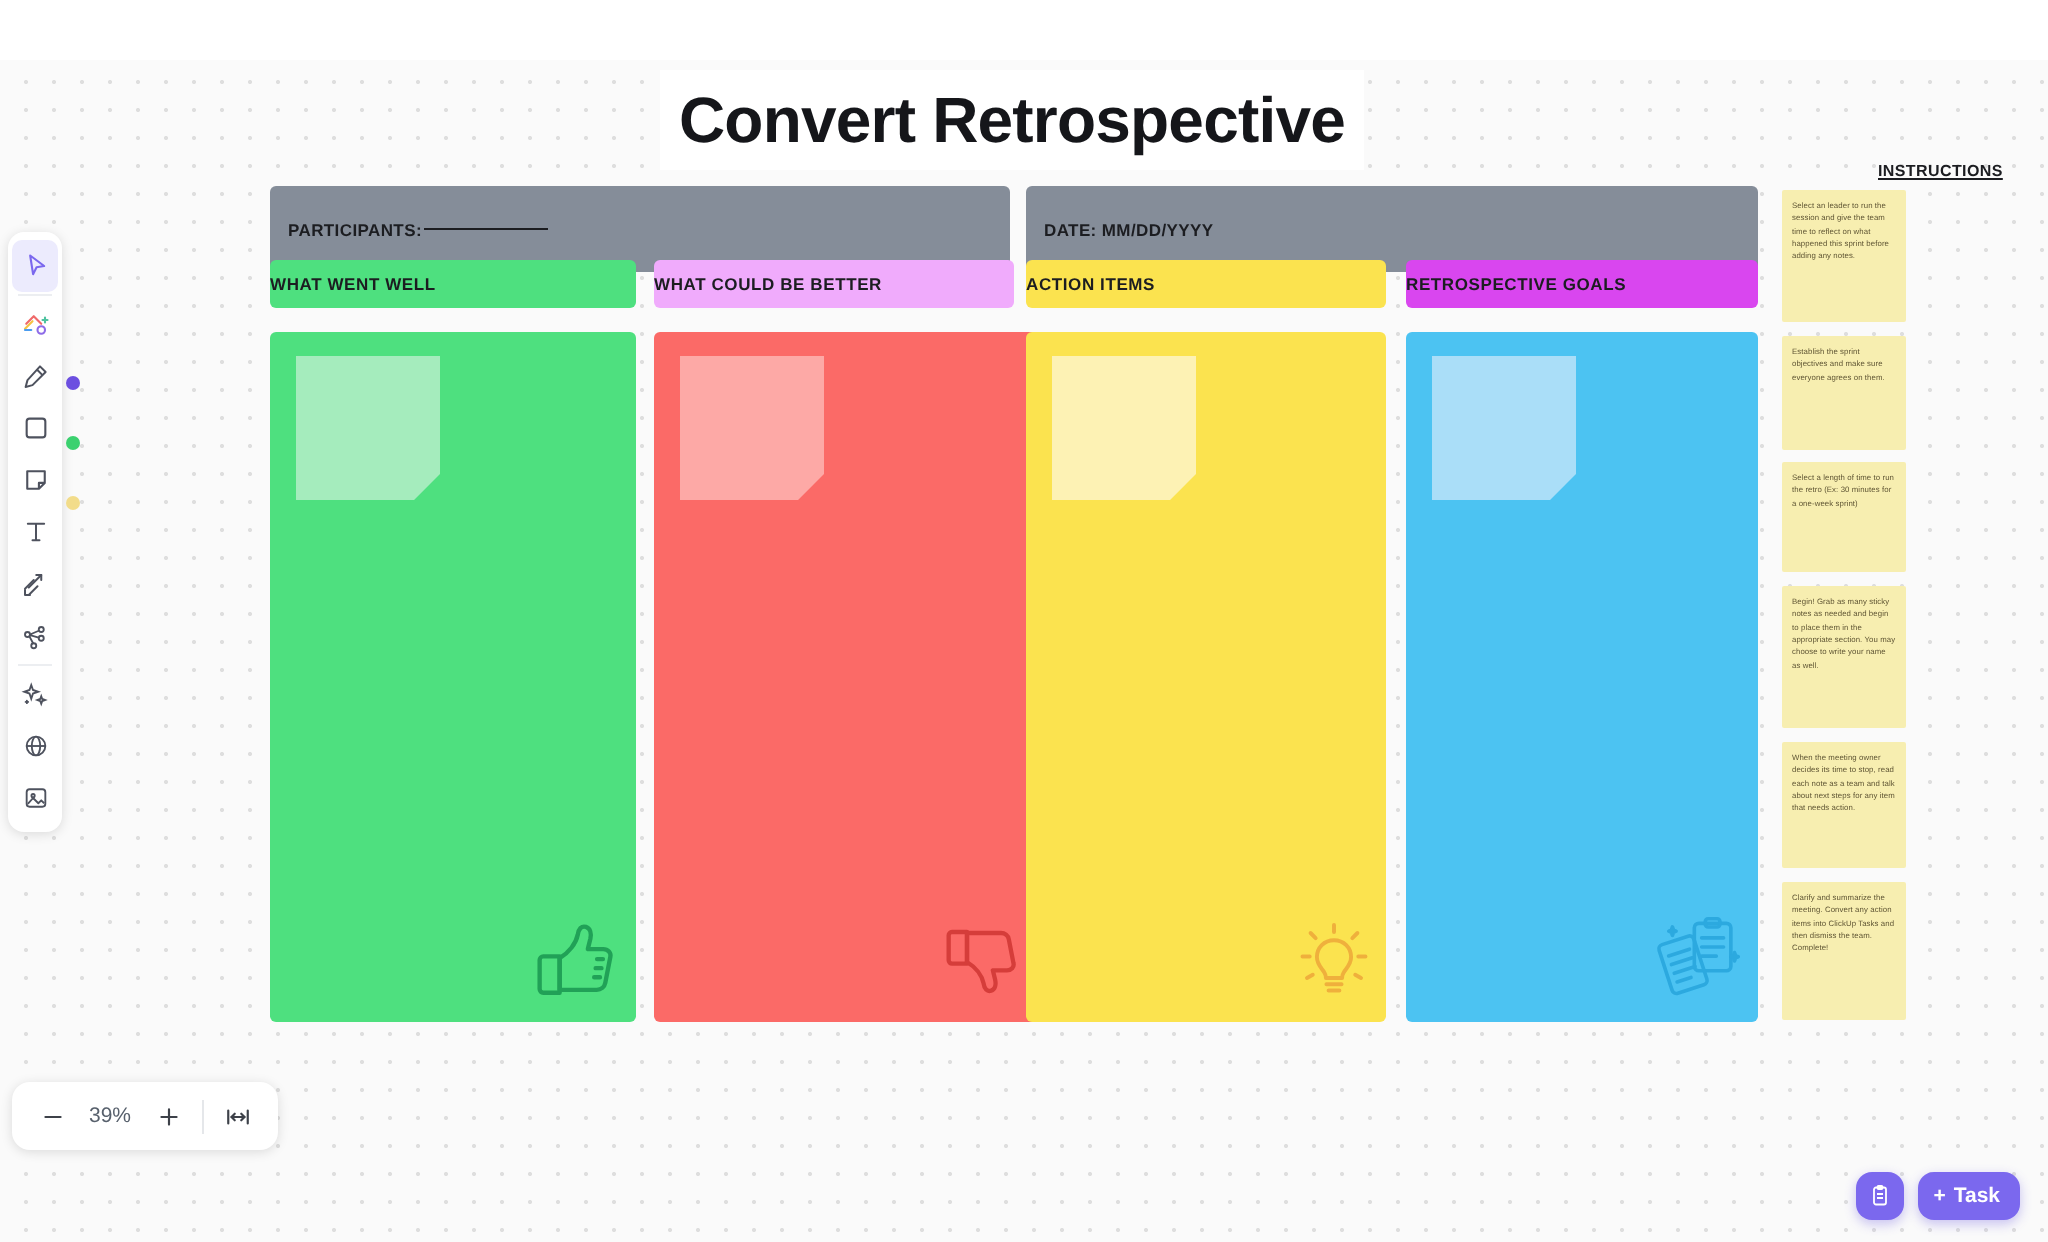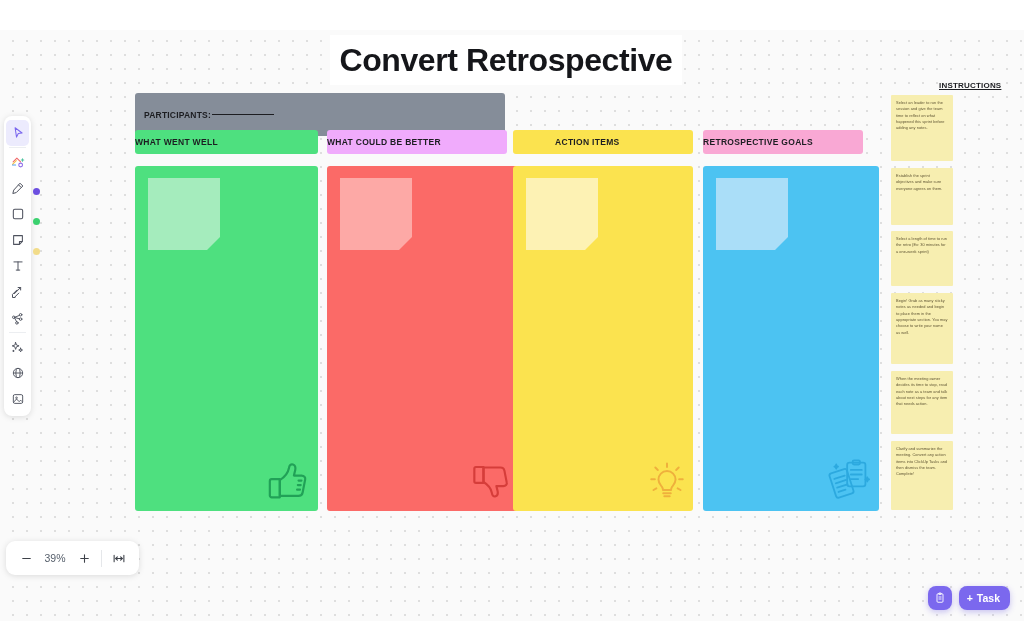--- a/index.html
+++ b/index.html
@@ -151,20 +151,23 @@
   <div id="canvas"></div>
 
   <div id="title-plate">
     <div id="title-text">Convert Retrospective</div>
   </div>
 
   <div class="hdr-bar" id="hdr-participants">
     <span class="lbl">PARTICIPANTS:</span>
       <span class="blank-line"></span>
   </div>
+  <div class="hdr-bar" id="hdr-date">
+    <span class="lbl">DATE: MM/DD/YYYY</span>
+  </div>
 
   <div id="columns-root">
       <div class="col-chip" style="left: 135px; width: 183px; background: rgb(78, 224, 127);">
         <span class="lbl">WHAT WENT WELL</span>
       </div>
       <div class="col-body" style="left: 135px; width: 183px; height: 345px; background: rgb(78, 224, 127);">
         <div class="ghost-note">
           <div class="sheet" style="background: rgb(165, 236, 189);"></div>
         </div>
         <div class="col-icon">
@@ -180,35 +183,35 @@
       <div class="col-body" style="left: 327px; width: 192px; height: 345px; background: rgb(251, 106, 103);">
         <div class="ghost-note">
           <div class="sheet" style="background: rgb(253, 169, 166);"></div>
         </div>
         <div class="col-icon">
     <svg width="40" height="38" viewBox="0 0 48 44" fill="none" stroke="#d43b38" stroke-width="2.6" stroke-linejoin="round" stroke-linecap="round">
       <path d="M6 4 h9 v19 H6 a2 2 0 0 1 -2 -2 V6 a2 2 0 0 1 2 -2 Z"></path>
       <path d="M15 22 C20 25 24 30 25 35 c0.4 3 2 5 4.5 4.2 c2.4 -0.8 3 -3.6 2.4 -6.5 L30.5 27 h8.5 c2.6 0 4.4 -2 3.9 -4.2 L40.1 8.4 C39.7 6.2 37.7 4.6 35.4 4.6 H15 Z"></path>
     </svg></div>
       </div>
-      <div class="col-chip" style="left: 513px; width: 180px; background: rgb(251, 227, 79); padding-left: 42px;">
+      <div class="col-chip" style="left: 513px; width: 180px; background: rgb(251, 227, 79);">
         <span class="lbl">ACTION ITEMS</span>
       </div>
       <div class="col-body" style="left: 513px; width: 180px; height: 345px; background: rgb(251, 227, 79);">
         <div class="ghost-note">
           <div class="sheet" style="background: rgb(253, 242, 180);"></div>
         </div>
         <div class="col-icon">
     <svg width="36" height="40" viewBox="0 0 40 44" fill="none" stroke="#efae3c" stroke-width="2.2" stroke-linecap="round" stroke-linejoin="round">
       <path d="M20 11 c-5.5 0 -9.5 4.2 -9.5 9.4 c0 4 2.6 6.2 4 8.3 c0.9 1.3 1 2.3 1 3.3 h9 c0 -1 0.1 -2 1 -3.3 c1.4 -2.1 4 -4.3 4 -8.3 C29.5 15.2 25.5 11 20 11 Z"></path>
       <path d="M15.8 35.5 h8.4 M17 39 h6"></path>
       <path d="M20 2.5 v4 M7 7 l2.8 2.8 M33 7 l-2.8 2.8 M2.5 20 h4 M33.5 20 h4 M5 32 l3.2 -1.8 M35 32 l-3.2 -1.8"></path>
     </svg></div>
       </div>
-      <div class="col-chip" style="left: 703px; width: 160px; background: #f9a8d4;">
+      <div class="col-chip" style="left: 703px; width: 176px; background: #d946ef;">
         <span class="lbl">RETROSPECTIVE GOALS</span>
       </div>
       <div class="col-body" style="left: 703px; width: 176px; height: 345px; background: rgb(76, 195, 242);">
         <div class="ghost-note">
           <div class="sheet" style="background: rgb(170, 222, 248);"></div>
         </div>
         <div class="col-icon">
     <svg width="44" height="42" viewBox="0 0 48 46" fill="none" stroke="#2ba8df" stroke-width="2" stroke-linejoin="round" stroke-linecap="round">
       <rect x="22" y="4" width="20" height="26" rx="2.5"></rect>
       <rect x="28" y="1.5" width="8" height="4.5" rx="1.5"></rect>

